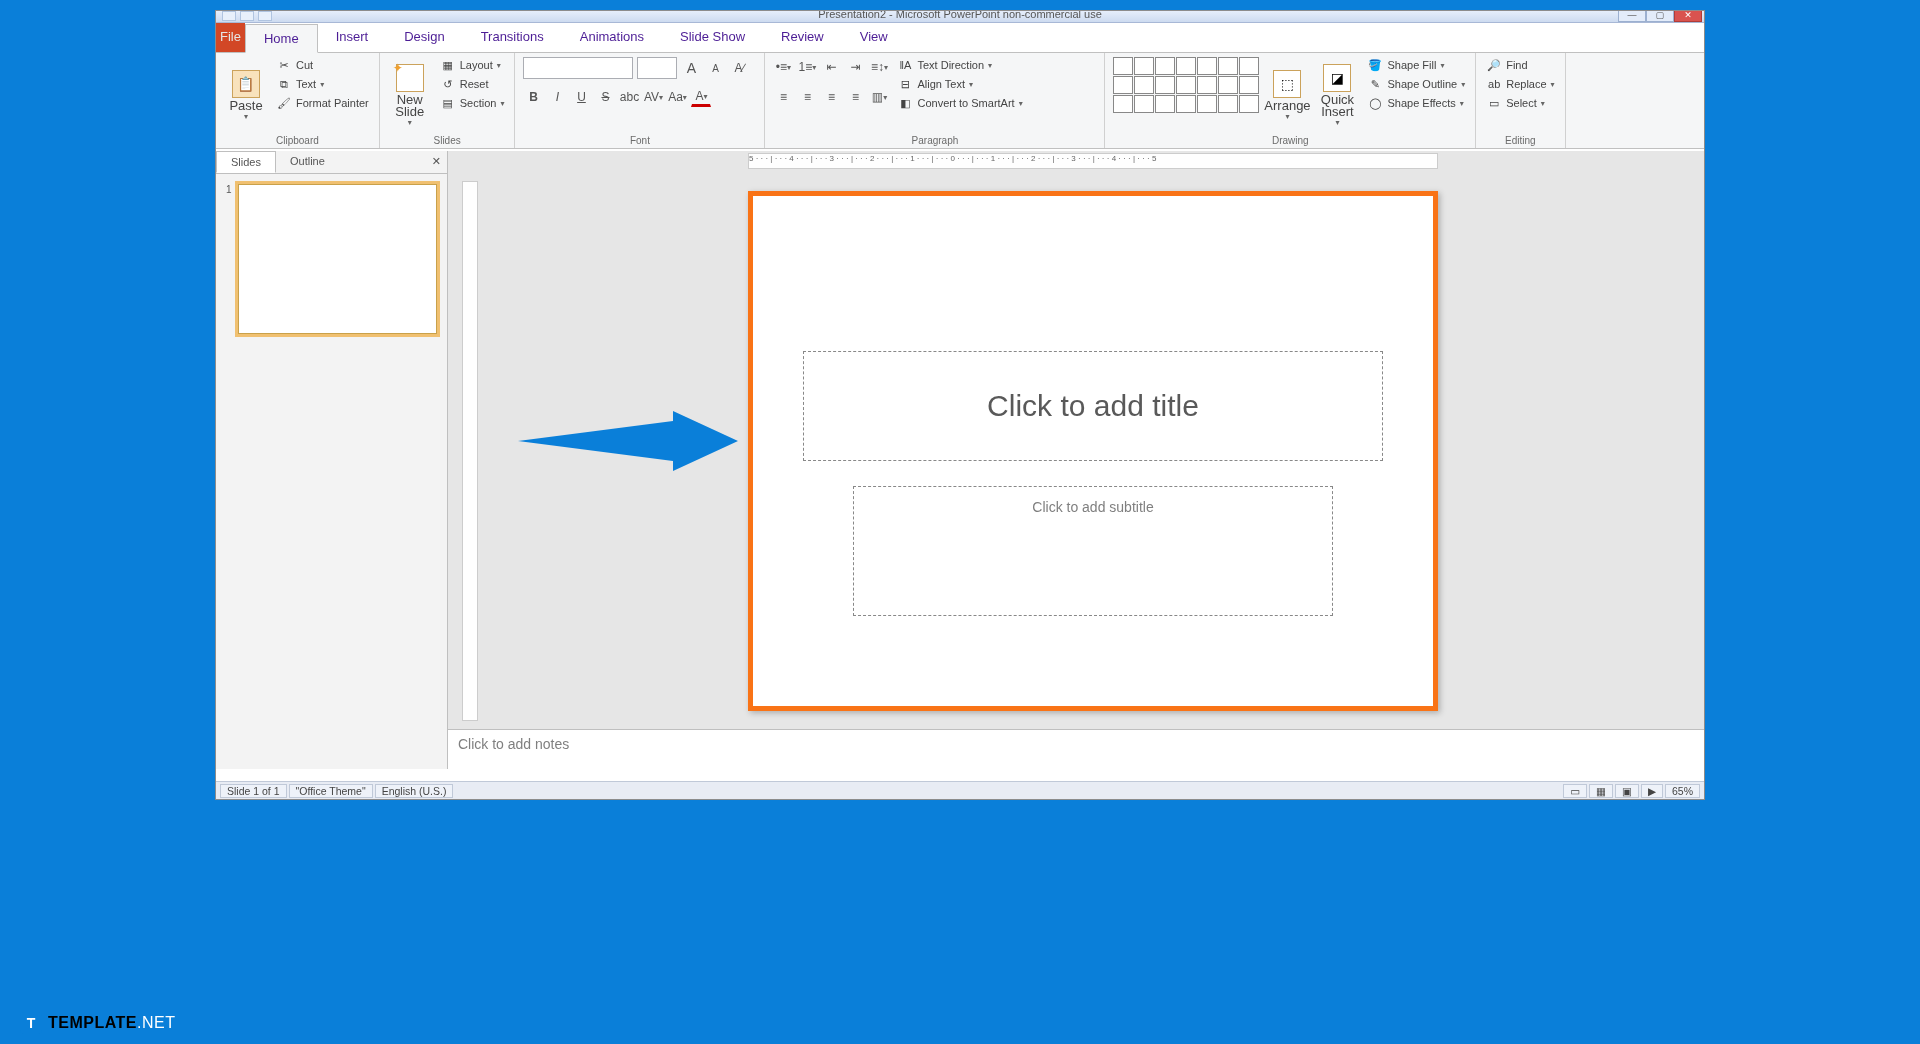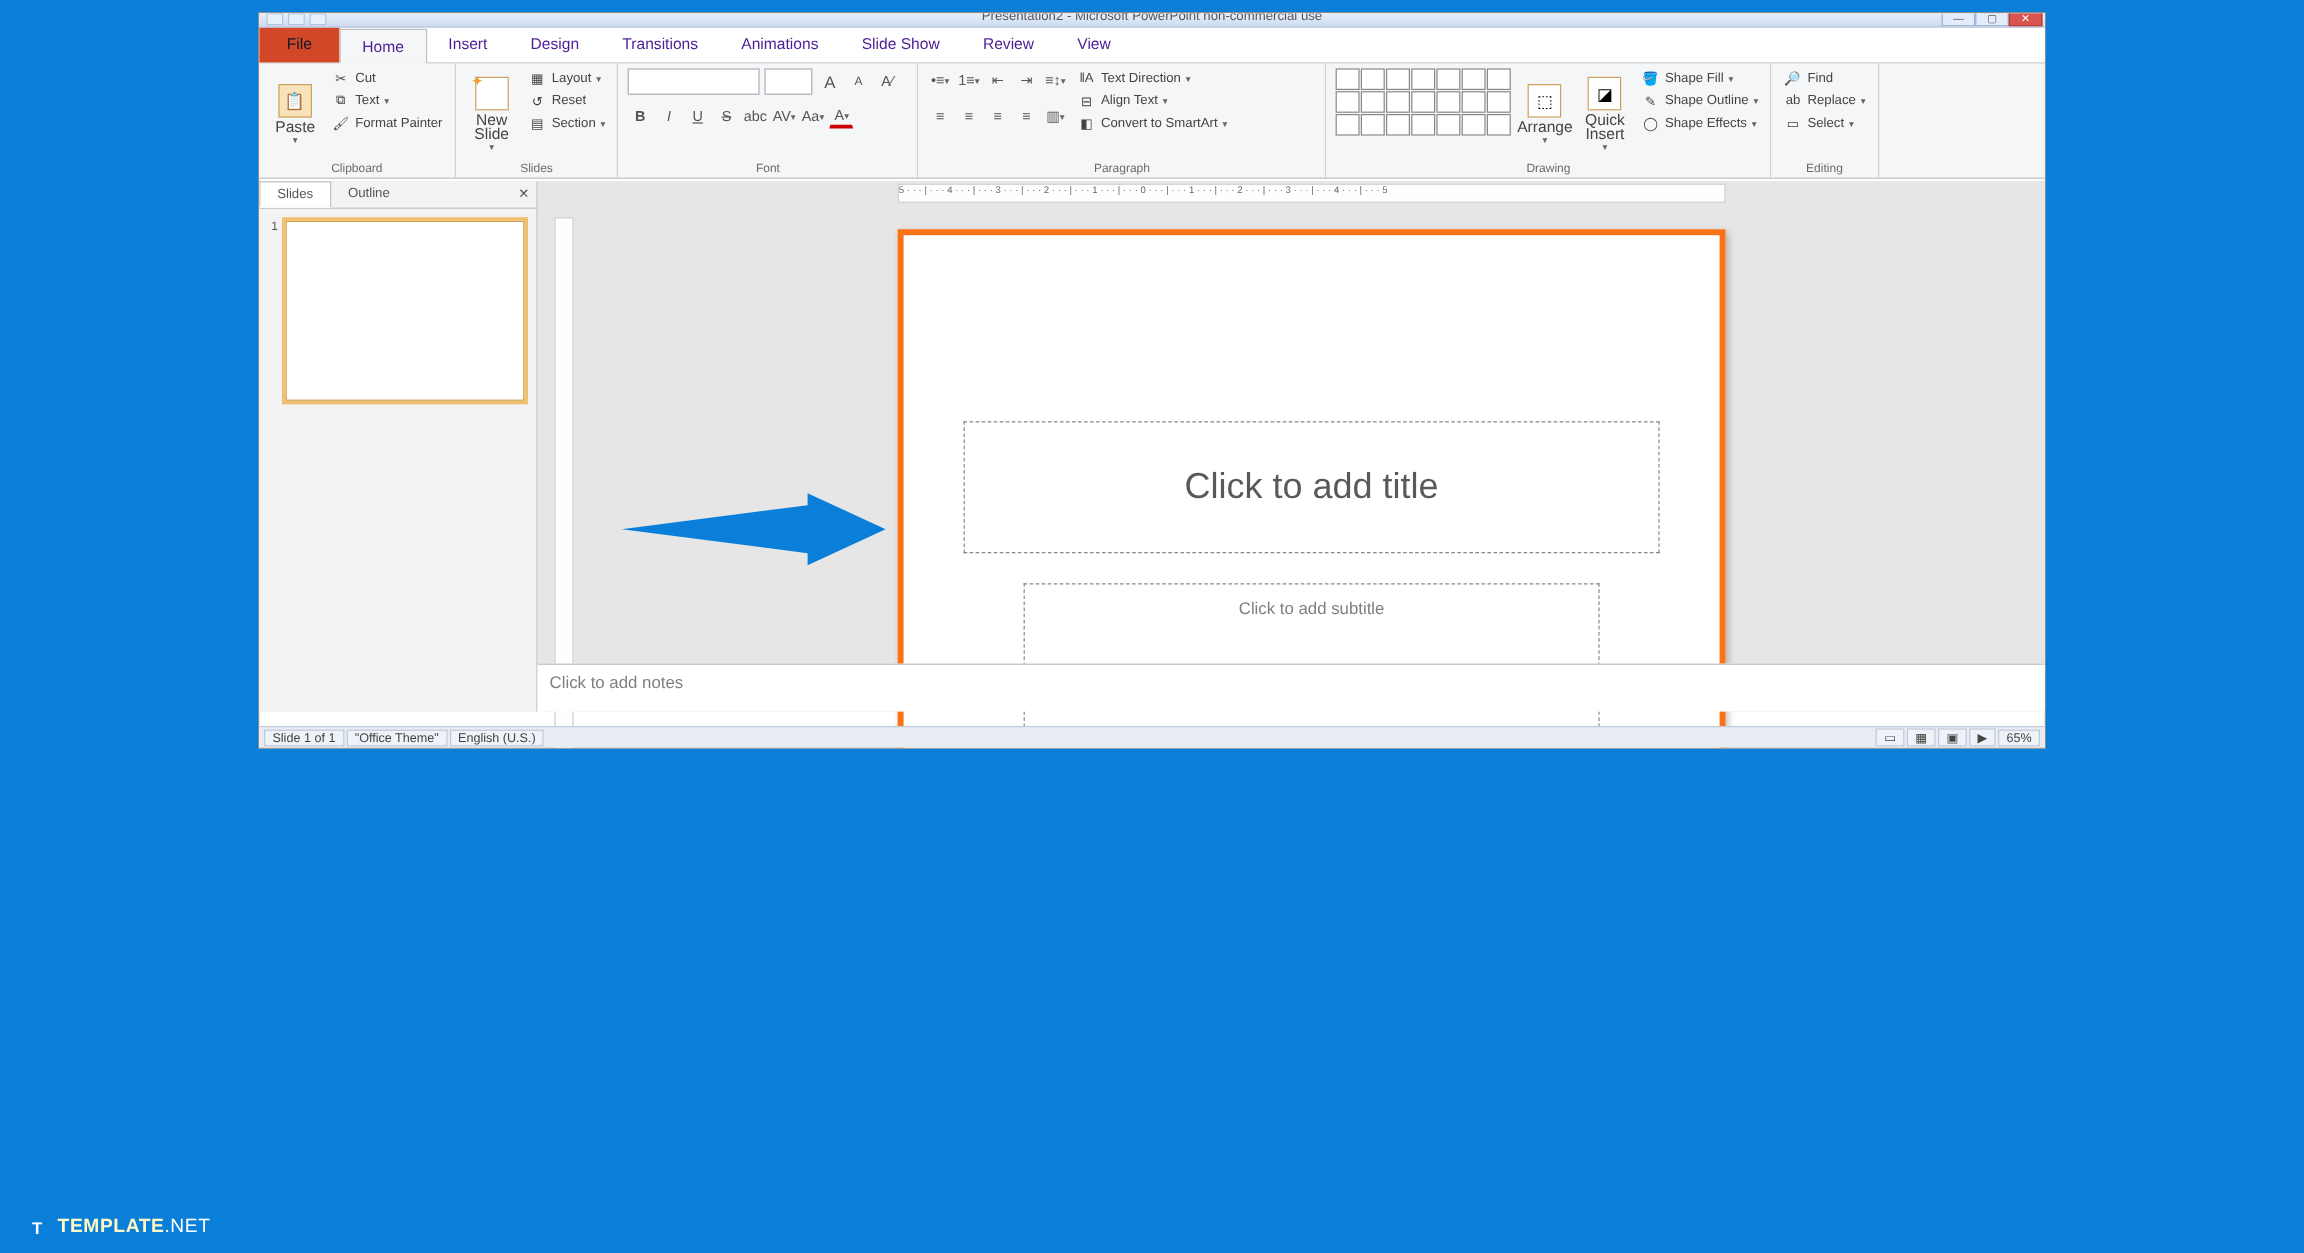--- a/index.html
+++ b/index.html
@@ -1,26 +1,26 @@
 <!DOCTYPE html>
 <html><head>
 <meta charset="utf-8">
 <style>
 * { box-sizing: border-box; margin: 0; padding: 0; font-family: "Segoe UI", Tahoma, sans-serif; }
 body { background: #0a7fd9; padding: 10px; }
-.window { background: #fff; border: 1px solid #8c8c8c; height: 614px; width: 1490px; margin: 0 auto; position: relative; overflow: hidden; }
+.window { background: #fff; border: 1px solid #8c8c8c; height: 790px; width: 1490px; margin: 0 auto; position: relative; overflow: hidden; }
 .titlebar { height: 12px; background: linear-gradient(#e6eefb,#cddbf0); border-bottom: 1px solid #a8b8d6; position: relative; overflow: hidden; }
 .title-center { position: absolute; left: 50%; transform: translateX(-50%); top: -3px; font-size: 11px; color: #555; }
 .qat { position: absolute; left: 6px; top: 0; display: flex; gap: 4px; }
 .qat span { width: 14px; height: 10px; background: #e8f0fb; border: 1px solid #b0c4e0; }
 .winbtns { position: absolute; right: 2px; top: -1px; display: flex; }
 .winbtns span { width: 28px; height: 12px; border: 1px solid #9cb0d0; background: #e3ecfa; font-size: 9px; text-align: center; line-height: 8px; color: #555; }
 .winbtns span:last-child { background: #d9534f; color: #fff; border-color: #b03c38; }
 .tabs { display: flex; align-items: stretch; background: #fff; border-bottom: 1px solid #c0c0c0; height: 30px; }
-.file-tab { background: #d24726; color: #0f172a; padding: 6px 23px; font-size: 13px; cursor: pointer; }
+.file-tab { background: #d24726; color: #e5e5e5; padding: 6px 4px; font-size: 13px; cursor: pointer; }
 .tab { padding: 6px 18px; font-size: 13px; color: #4c1d95; cursor: pointer; }
 .tab.active { background: #f5f6f7; border: 1px solid #c0c0c0; border-bottom-color: #f5f6f7; position: relative; top: 1px; }
 .ribbon { background: #f5f6f7; border-bottom: 1px solid #c0c0c0; height: 96px; display: flex; }
 .group { border-right: 1px solid #d0d0d0; padding: 4px 8px 2px 8px; display: flex; flex-direction: column; justify-content: space-between; }
 .group-label { text-align: center; font-size: 10px; color: #6b6b6b; margin-top: 2px; }
 .group-body { display: flex; gap: 6px; flex: 1; }
 .big-btn { display: flex; flex-direction: column; align-items: center; justify-content: center; width: 44px; padding: 2px; cursor: pointer; }
 .big-btn .ic { width: 28px; height: 28px; background: #f8e2bc; border: 1px solid #cba25b; display: flex; align-items: center; justify-content: center; font-size: 14px; }
 .big-btn .lbl { font-size: 13px; color: #444; text-align: center; line-height: 12px; margin-top: 2px; }
 .stk { display: flex; flex-direction: column; gap: 3px; }
@@ -328,15 +328,15 @@
     <div class="seg">▦</div>
     <div class="seg">▣</div>
     <div class="seg">▶</div>
     <div class="seg">65%</div>
   </div>
 </div>
 
 <div class="logo-wrap">
   <div class="logo-badge">T</div>
   <div class="logo-text">
-    <span style="font-weight:bold;color:#fef9c3;">TEMPLATE</span><span>.NET</span>
+    <span style="font-weight:bold;color:#000000;">TEMPLATE</span><span>.NET</span>
   </div>
 </div>
 
 </body></html>

